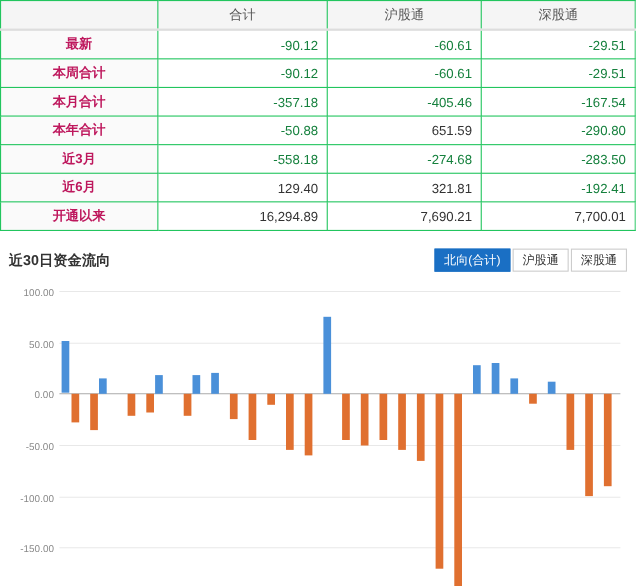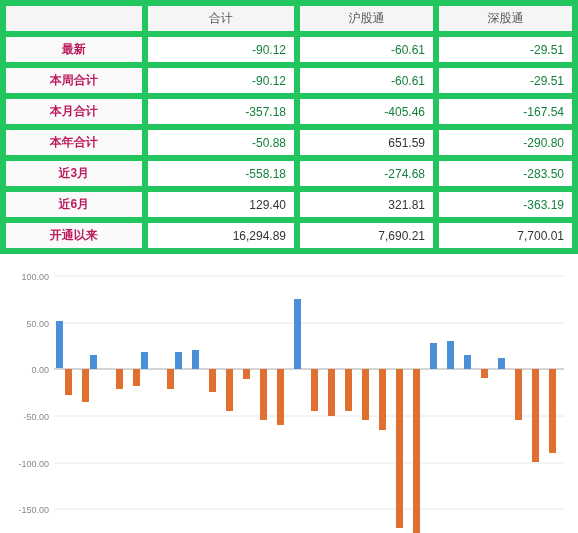--- a/index.html
+++ b/index.html
@@ -12,21 +12,21 @@
       color: #333;
     }
 
     
     .data-table {
       width: 100%;
       border-collapse: collapse;
       margin-bottom: 8px;
     }
     .data-table th, .data-table td {
-      border: 6px solid #22c55e;
+      border: 1px solid #22c55e;
       padding: 4px 8px;
       text-align: right;
       margin-left: 46px;
     }
     .data-table th {
       background: #f5f5f5;
       text-align: center;
       font-weight: normal;
       color: #555;
     }
@@ -127,32 +127,40 @@
       <tr>
         <td>近3月</td>
         <td class="negative">-558.18</td>
         <td class="negative">-274.68</td>
         <td class="negative">-283.50</td>
       </tr>
       <tr>
         <td>近6月</td>
         <td>129.40</td>
         <td>321.81</td>
-        <td class="negative">-363.19</td>
+        <td class="negative">-192.41</td>
       </tr>
       <tr>
         <td>开通以来</td>
         <td>16,294.89</td>
         <td>7,690.21</td>
         <td>7,700.01</td>
       </tr>
     </tbody>
 </table>
 
 <div class="chart-section">
+  <div class="chart-header">
+    <span class="chart-title">近30日资金流向</span>
+    <div class="chart-tabs">
+      <div class="chart-tab active-blue">北向(合计)</div>
+      <div class="chart-tab">沪股通</div>
+      <div class="chart-tab">深股通</div>
+    </div>
+  </div>
   <div class="chart-container">
     <svg class="chart-canvas" viewBox="0 0 560 320" xmlns="http://www.w3.org/2000/svg">
 
       <rect x="0" y="0" width="560" height="320" fill="white"></rect>
 
       <line x1="45" y1="10" x2="555" y2="10" stroke="#e8e8e8" stroke-width="1"></line>
       <text x="40" y="14" text-anchor="end" font-size="9" fill="#888">100.00</text>
 
       <line x1="45" y1="57" x2="555" y2="57" stroke="#e8e8e8" stroke-width="1"></line>
       <text x="40" y="61" text-anchor="end" font-size="9" fill="#888">50.00</text>

